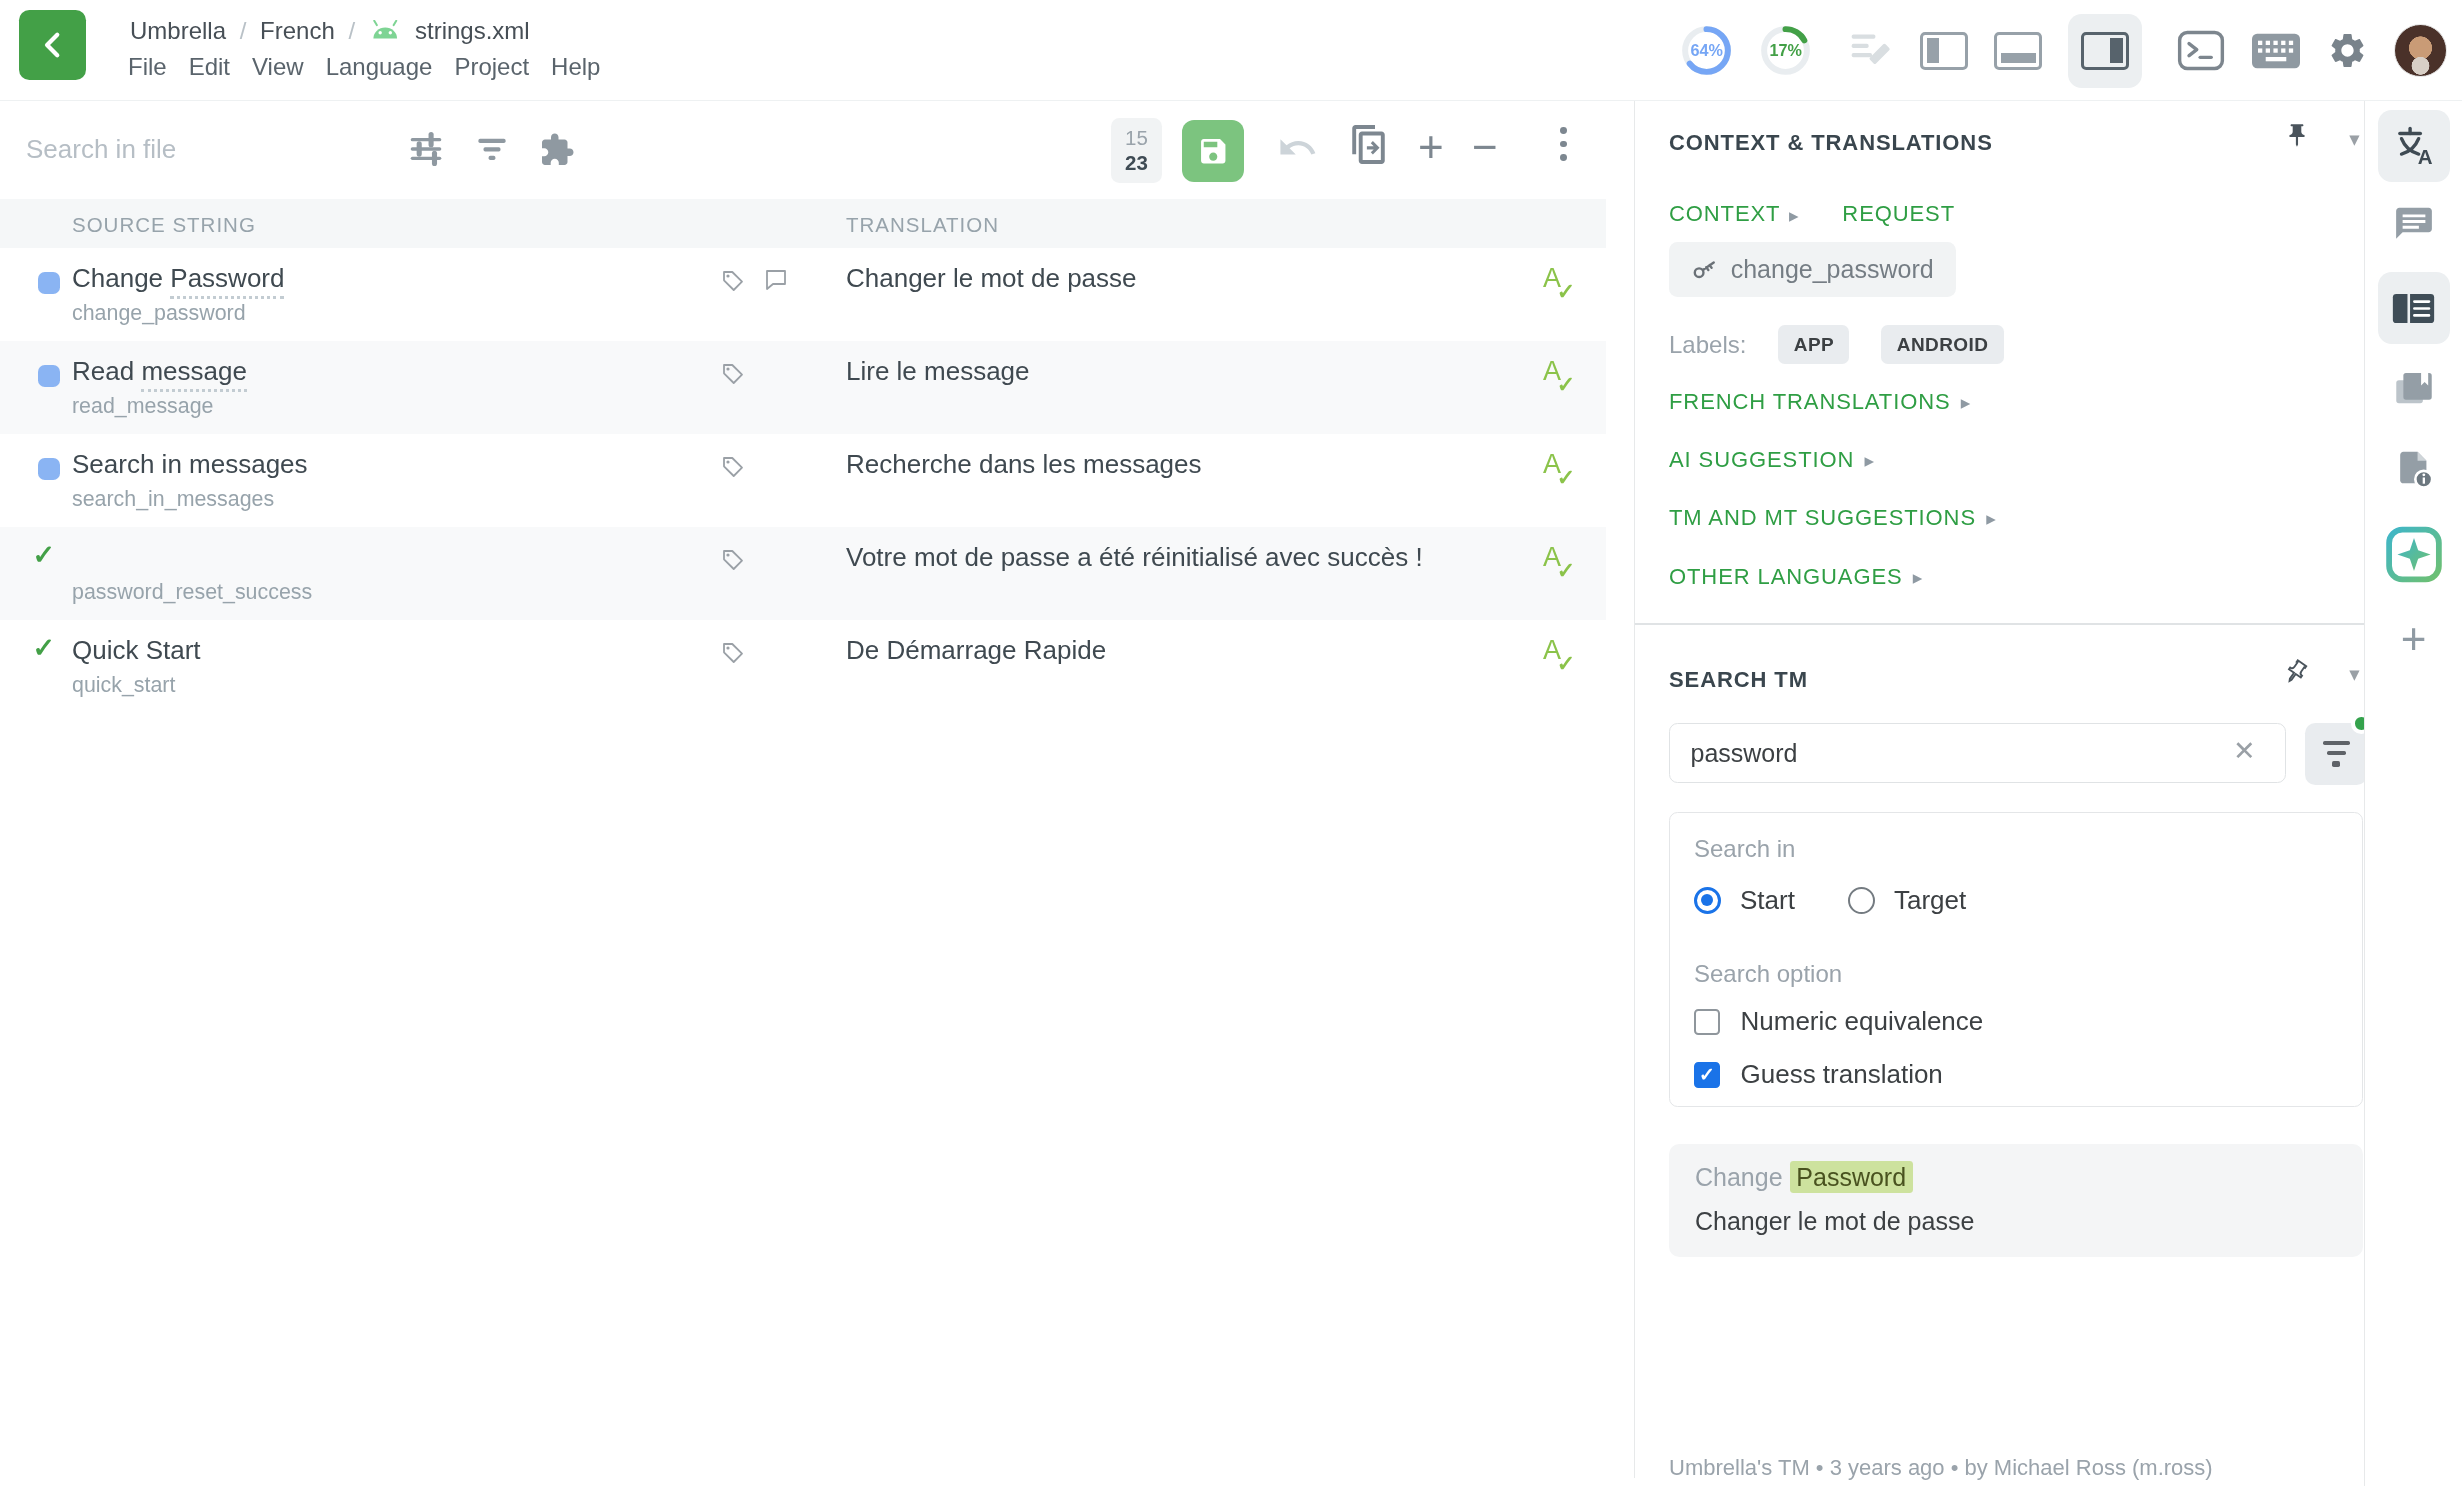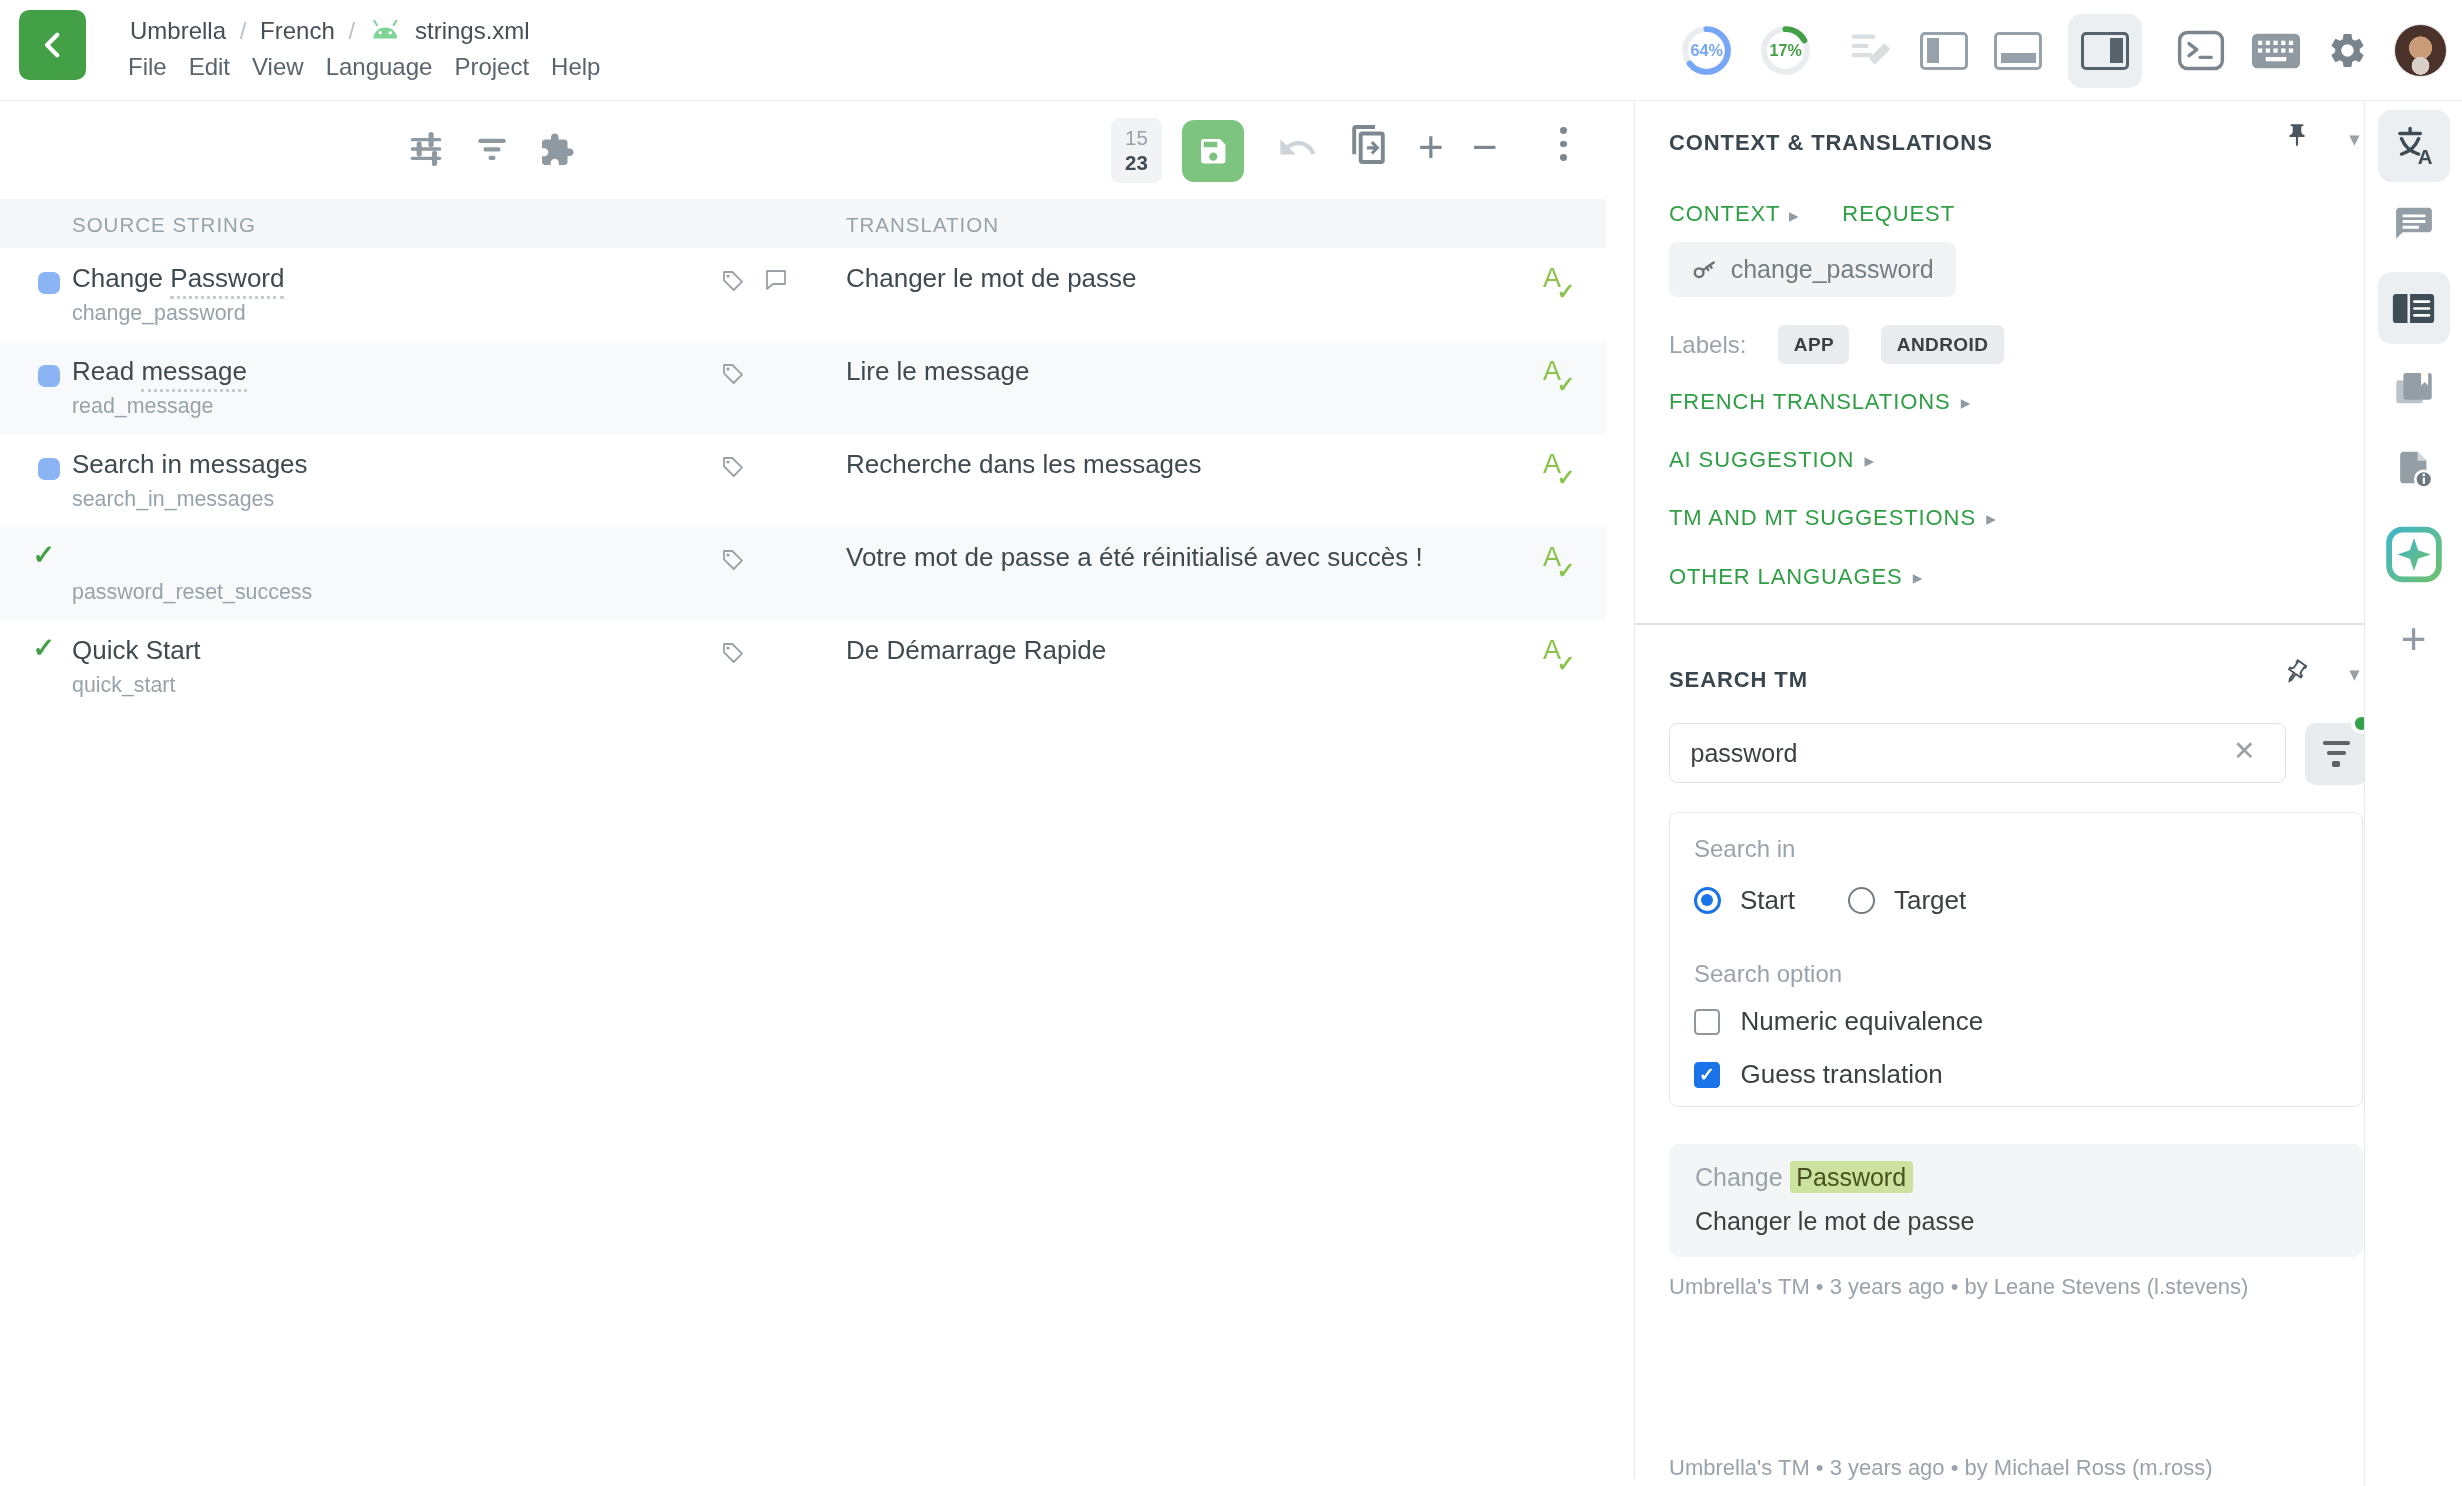--- a/index.html
+++ b/index.html
@@ -233,20 +233,21 @@
       <svg width="41" height="41" viewBox="0 0 24 24">
         <path fill="#79838b" d="M19.14 12.94c.04-.3.06-.61.06-.94 0-.32-.02-.64-.07-.94l2.03-1.58c.18-.14.23-.41.12-.61l-1.92-3.32c-.12-.22-.37-.29-.59-.22l-2.39.96c-.5-.38-1.03-.7-1.62-.94l-.36-2.54c-.04-.24-.24-.41-.48-.41h-3.84c-.24 0-.43.17-.47.41l-.36 2.54c-.59.24-1.13.57-1.62.94l-2.39-.96c-.22-.08-.47 0-.59.22L2.74 8.87c-.12.21-.08.47.12.61l2.03 1.58c-.05.3-.09.63-.09.94s.02.64.07.94l-2.03 1.58c-.18.14-.23.41-.12.61l1.92 3.32c.12.22.37.29.59.22l2.39-.96c.5.38 1.03.7 1.62.94l.36 2.54c.05.24.24.41.48.41h3.84c.24 0 .44-.17.47-.41l.36-2.54c.59-.24 1.13-.56 1.62-.94l2.39.96c.22.08.47 0 .59-.22l1.92-3.32c.12-.22.07-.47-.12-.61l-2.01-1.58zM12 15.6c-1.98 0-3.6-1.62-3.6-3.6s1.62-3.6 3.6-3.6 3.6 1.62 3.6 3.6-1.62 3.6-3.6 3.6z"></path>
       </svg>
     </div>
     <div class="avatar"></div>
   </div>
 </div>
 
 <div class="left">
   <div class="tbar">
+    <input class="search-file" placeholder="Search in file" style="">
     <div class="tico" style="left:409px">
       <svg width="34" height="34" viewBox="0 0 40 40" stroke="#8f99a1" stroke-width="4" stroke-linecap="round">
         <line x1="4" y1="9" x2="36" y2="9"></line>
           <line x1="4" y1="20" x2="36" y2="20"></line>
           <line x1="4" y1="31" x2="36" y2="31"></line>
         <line x1="26" y1="3" x2="26" y2="15" stroke-width="6"></line>
         <line x1="12" y1="14" x2="12" y2="26" stroke-width="6"></line>
         <line x1="30" y1="25" x2="30" y2="37" stroke-width="6"></line>
       </svg>
     </div>
@@ -471,21 +472,20 @@
     <div class="chk-row on" style="top:246px">
       <span class="cbox">✓</span>
       <span>Guess translation</span>
     </div>
   </div>
 
   <div class="tm-card" style="top:1043px">
     <div class="tm-l1"><span>Change </span><span class="tm-hl">Password</span></div>
     <div class="tm-l2">Changer le mot de passe</div>
   </div>
-  <div class="tm-meta" style="top:1173px">Umbrella's TM • 3 years ago • by Leane Stevens (l.stevens)</div>
 
   <div class="tm-meta" style="top:1354px">Umbrella's TM • 3 years ago • by Michael Ross (m.ross)</div>
 </div>
 
 <div class="rail">
   <div class="rail-item rail-bg" style="top:8.5px">
     <svg width="41" height="41" viewBox="0 0 48 48">
       <line x1="8" y1="10" x2="32" y2="10" stroke="#3f4b54" stroke-width="4" stroke-linecap="round"></line>
       <line x1="20" y1="4" x2="20" y2="10" stroke="#3f4b54" stroke-width="4" stroke-linecap="round"></line>
       <path d="M10 16 C14 26 22 32 30 34 M30 16 C26 26 18 32 10 34" stroke="#3f4b54" stroke-width="4" fill="none" stroke-linecap="round"></path>

